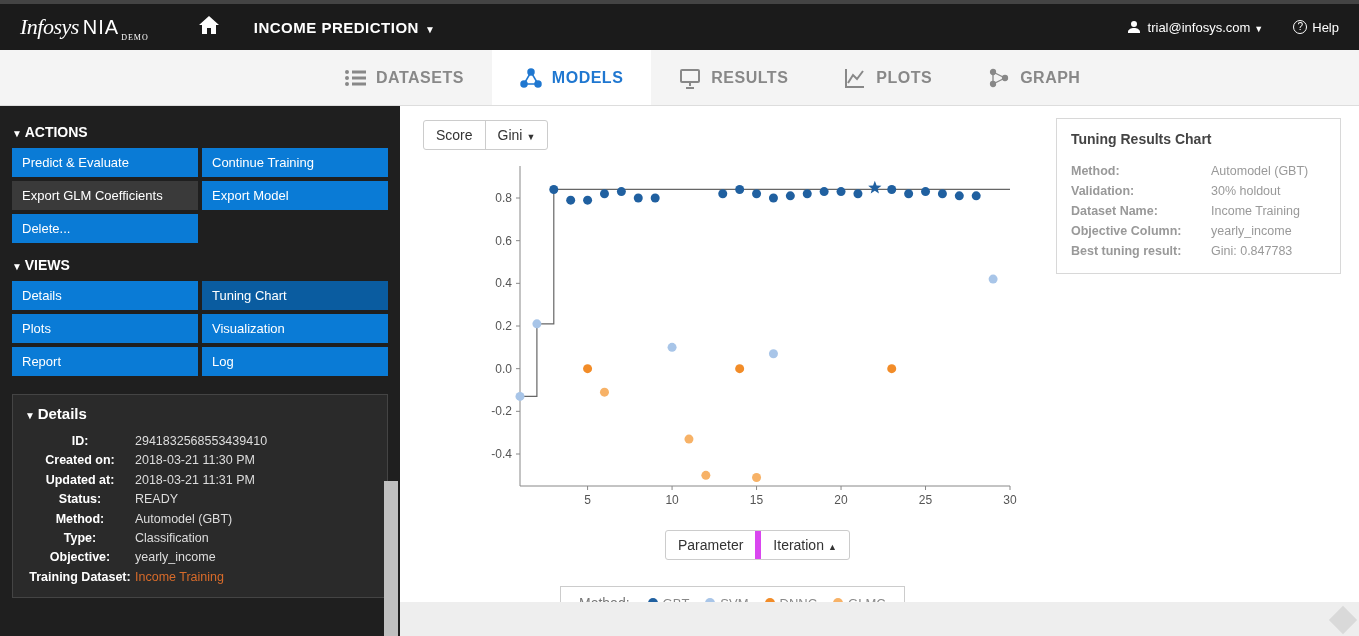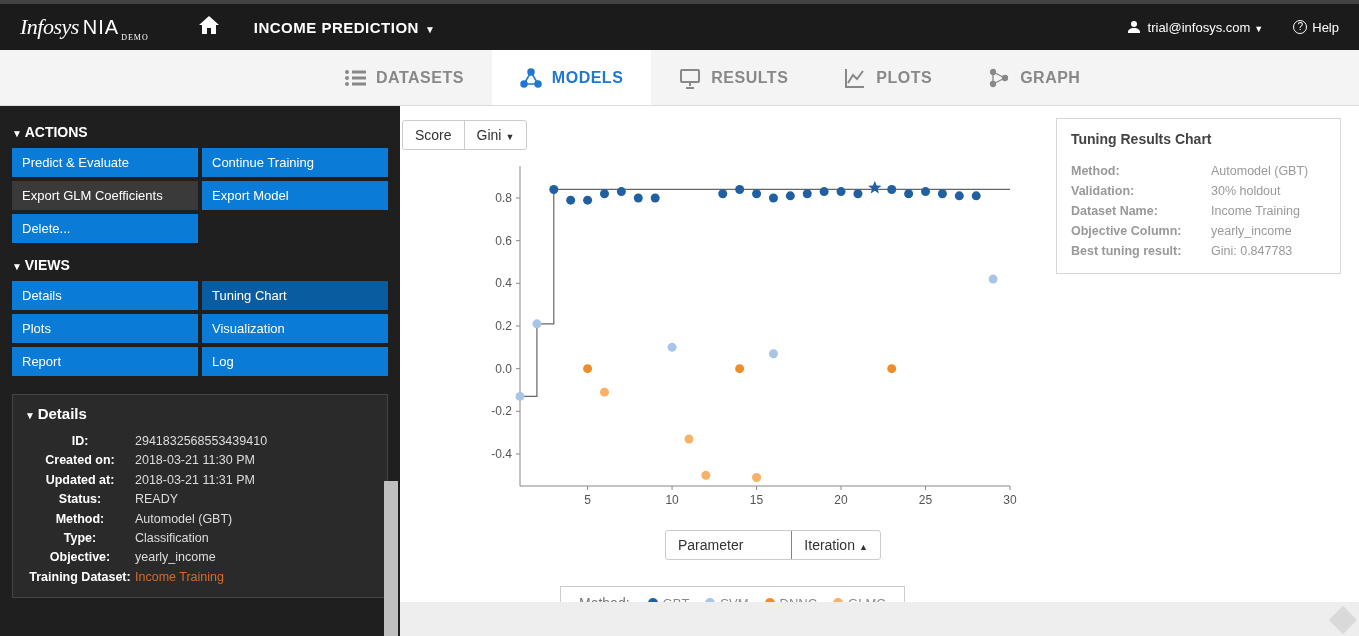--- a/index.html
+++ b/index.html
@@ -36,37 +36,37 @@
   .details-box { background: #2a2a2a; border: 1px solid #444; padding: 10px 12px; margin-top: 6px; position: relative; }
   .details-hdr { font-weight: 700; font-size: 15px; margin-bottom: 10px; }
   .details-hdr::before { content: "▼ "; font-size: 10px; }
   .details-row { display: flex; font-size: 12.5px; line-height: 1.55; }
   .details-row .k { width: 110px; font-weight: 700; text-align: center; }
   .details-row .v { color: #ddd; }
   .details-row .v.link { color: #d86b2a; cursor: pointer; }
   .scroll-track { position: absolute; right: 2px; top: 375px; width: 14px; height: 205px; background: #e8e8e8; }
   .scroll-thumb { position: absolute; top: 0; width: 100%; height: 170px; background: #bfbfbf; }
 
-  .main { flex: 1; background: #fff; position: relative; padding: 14px 2px; overflow: hidden; }
+  .main { flex: 1; background: #fff; position: relative; padding: 14px 23px; overflow: hidden; }
   .selector-group { display: inline-flex; border: 1px solid #ccc; border-radius: 3px; overflow: hidden; }
   .selector-group > div { padding: 6px 12px; font-size: 14px; cursor: pointer; }
   .selector-group > div + div { border-left: 1px solid #ccc; }
   .caret-sm { font-size: 9px; margin-left: 4px; }
 
   .chart-wrap { position: absolute; left: 80px; top: 50px; width: 540px; height: 360px; }
   .chart-svg { width: 100%; height: 100%; }
   .axis { stroke: #888; stroke-width: 1; }
   .tick-label { font-size: 12px; fill: #555; }
   .step-line { stroke: #666; stroke-width: 1.2; fill: none; }
   .pt { r: 4.5; }
   .star { fill: #2060a0; }
 
   .param-sel { position: absolute; left: 265px; top: 424px; display: inline-flex; border: 1px solid #ccc; border-radius: 3px; overflow: hidden; }
   .param-sel > div { padding: 6px 12px; font-size: 14px; cursor: pointer; }
-  .param-sel > div + div { border-left: 1px solid #d946ef; margin-left: 36px; }
+  .param-sel > div + div { border-left: 6px solid #d946ef; }
   .caret-up { font-size: 9px; margin-left: 4px; }
 
   .legend-box { position: absolute; left: 160px; top: 480px; border: 1px solid #ccc; padding: 8px 18px; display: flex; align-items: center; gap: 18px; font-size: 14px; color: #888; }
   .legend-box .lbl { color: #777; }
   .lg-item { display: flex; align-items: center; gap: 5px; font-size: 13px; }
   .lg-dot { width: 10px; height: 10px; border-radius: 50%; display: inline-block; }
 
   .info-panel { position: absolute; right: 18px; top: 12px; width: 285px; border: 1px solid #d8d8d8; padding: 12px 14px; background: #fff; }
   .info-title { font-weight: 700; font-size: 14px; color: #444; margin-bottom: 14px; }
   .info-row { display: flex; font-size: 12.5px; line-height: 1.6; color: #999; }

